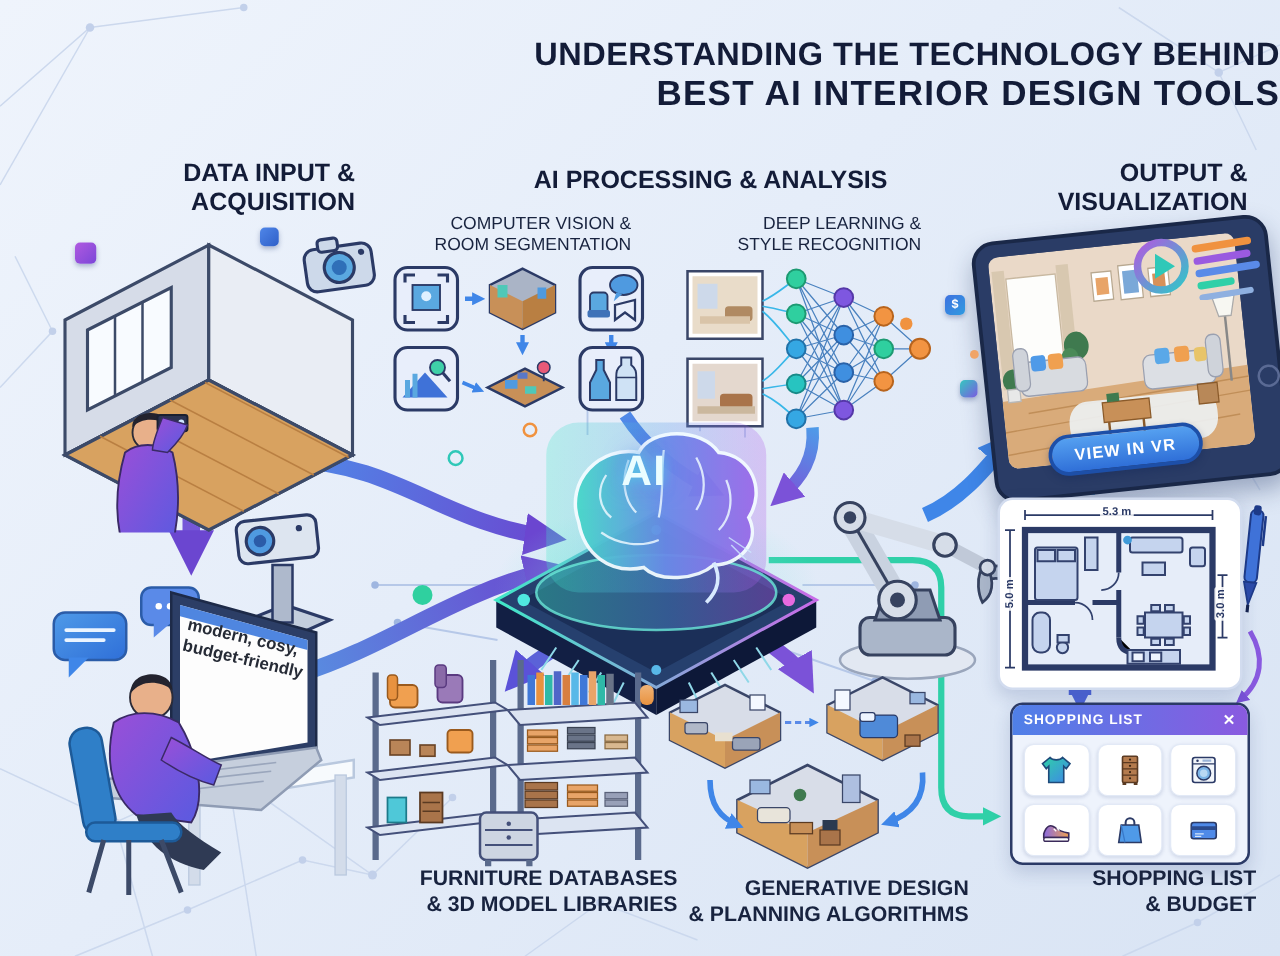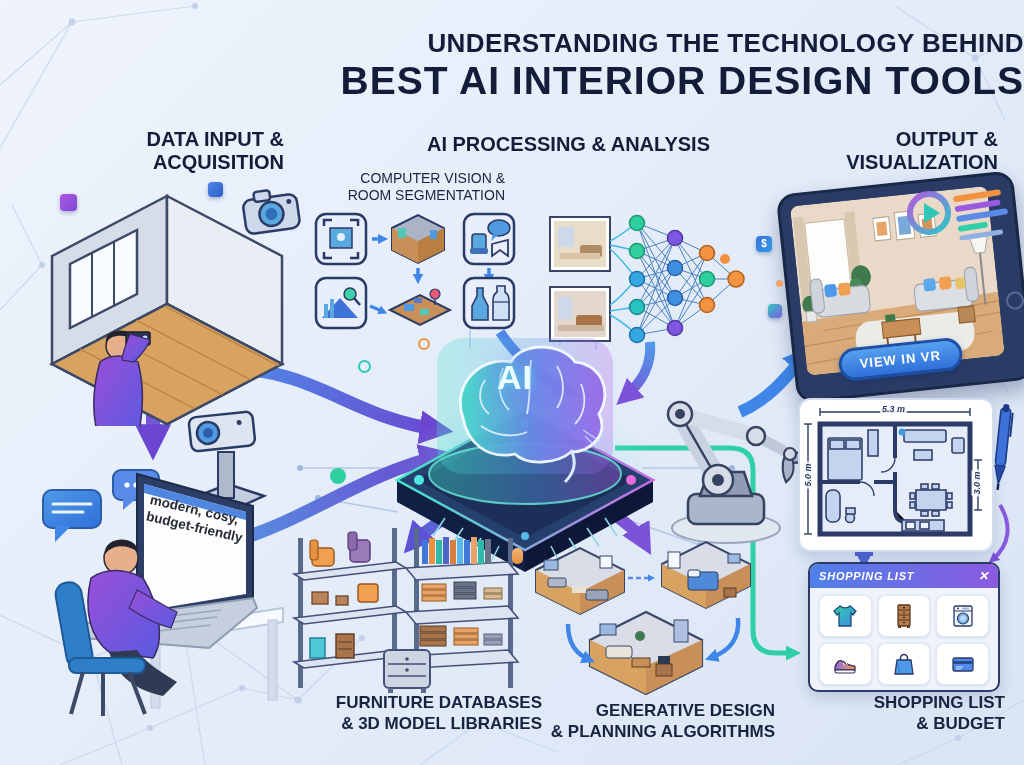--- a/index.html
+++ b/index.html
@@ -5,32 +5,32 @@
   html,body{margin:0;padding:0;width:1024px;height:765px;overflow:hidden;}
   .canvas{
     position:relative;width:1024px;height:765px;overflow:hidden;
     background:linear-gradient(135deg,#eff4fc 0%,#e5edf9 45%,#d9e4f4 100%);
     font-family:"Liberation Sans",sans-serif;color:#141f3d;
   }
   .abs{position:absolute;}
   .ctr{text-align:right;}
   .preline{white-space:pre-line;}
   .title1{font-size:26px;font-weight:800;letter-spacing:.4px;color:#131c38;}
-  .title2{font-size:39px;font-weight:800;letter-spacing:1px;color:#131c38;}
+  .title2{font-size:28px;font-weight:800;letter-spacing:1px;color:#131c38;}
   .colhead{font-size:20px;font-weight:800;line-height:1.15;color:#131c38;}
   .subhead{font-size:14px;font-weight:400;line-height:1.2;color:#18233f;}
   .foot{font-size:17px;font-weight:800;line-height:1.25;color:#18233f;}
   .pill{
     background:linear-gradient(180deg,#55a0f0,#2f6fd8);
     border:3px solid #1d4fa8;border-radius:20px;color:#fff;
     font-weight:800;font-size:13px;letter-spacing:1px;
     padding:6px 18px;display:inline-block;box-shadow:0 3px 6px rgba(20,40,90,.35);
   }
   .chipicon{border-radius:4px;box-shadow:0 2px 4px rgba(40,60,120,.35);}
-  .card{background:#fff;border-radius:12px;box-shadow:0 6px 14px rgba(40,60,120,.18);font-style:italic;}
+  .card{background:#fff;border-radius:12px;box-shadow:0 6px 14px rgba(40,60,120,.18);}
   .shop-tile{
     background:#fff;border:1px solid #e2e9f6;border-radius:8px;
     display:flex;align-items:center;justify-content:center;
     box-shadow:0 1px 3px rgba(40,60,120,.15);
   }
   .ai-label{
     font-size:34px;font-weight:800;color:#eafdff;
     text-shadow:0 0 10px #4fd8e8,0 0 20px #7b6ae8;letter-spacing:1px;
   }
   .laptop-text{
@@ -790,20 +790,22 @@
     <div class="title2">BEST AI INTERIOR DESIGN TOOLS</div>
   </div>
 
   <div class="abs ctr colhead" style="left:330px;top:133px;width:380px;">AI PROCESSING &amp; ANALYSIS</div>
   <div class="abs ctr colhead preline" style="left:38px;top:128px;width:246px;">DATA INPUT &amp;
 ACQUISITION</div>
   <div class="abs ctr colhead preline" style="left:768px;top:128px;width:230px;">OUTPUT &amp;
 VISUALIZATION</div>
   <div class="abs ctr subhead preline" style="left:305px;top:170px;width:200px;">COMPUTER VISION &amp;
 ROOM SEGMENTATION</div>
+  <div class="abs ctr subhead preline" style="left:537px;top:170px;width:200px;">DEEP LEARNING &amp;
+STYLE RECOGNITION</div>
 
   <div class="abs ctr foot preline" style="left:292px;top:692px;width:250px;">FURNITURE DATABASES
 &amp; 3D MODEL LIBRARIES</div>
   <div class="abs ctr foot preline" style="left:525px;top:700px;width:250px;">GENERATIVE DESIGN
 &amp; PLANNING ALGORITHMS</div>
   <div class="abs ctr foot preline" style="left:785px;top:692px;width:220px;">SHOPPING LIST
 &amp; BUDGET</div>
 
 </div>
 

